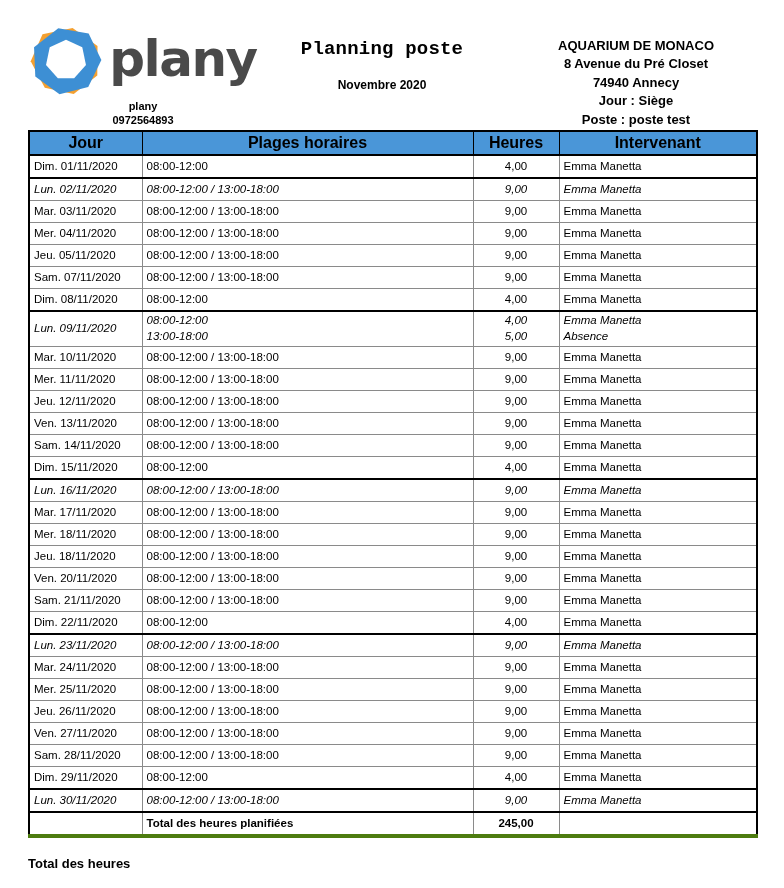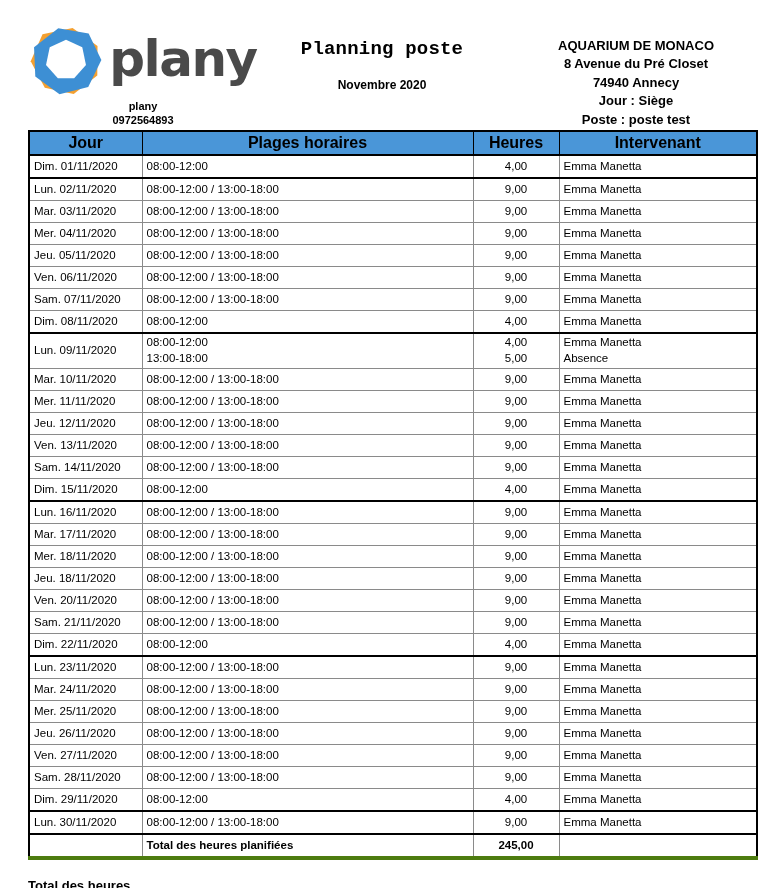--- a/index.html
+++ b/index.html
@@ -132,21 +132,21 @@
     vertical-align: middle;
     white-space: pre-line;
     line-height: 1.35;
   }
   .planning-table td.cell-jour { border-left: 2px solid #000; }
   .planning-table td.cell-intervenant { border-right: 2px solid #000; }
   .planning-table td.cell-heures { text-align: center; }
 
   
   .planning-table tr.week-end td { border-bottom: 2px solid #000; margin-top: 41px; }
-  .planning-table tr.week-end + tr td { border-top: 0; }
+  .planning-table tr.week-end + tr td { border-top: 0; font-style: italic; }
 
   
   .planning-table tr.split td { height: 32px; }
 
   
   .planning-table tr.total-row td {
     font-weight: bold;
     border-top: 2px solid #000;
     border-bottom: 4px solid #4d7c0f;
   }
@@ -241,26 +241,20 @@
           <td class="cell-heures">9,00</td>
           <td class="cell-intervenant">Emma Manetta</td>
         </tr>
         <tr>
           <td class="cell-jour">Jeu. 05/11/2020</td>
           <td class="cell-plages">08:00-12:00 / 13:00-18:00</td>
           <td class="cell-heures">9,00</td>
           <td class="cell-intervenant">Emma Manetta</td>
         </tr>
         <tr>
-          <td class="cell-jour">Ven. 06/11/2020</td>
-          <td class="cell-plages">08:00-12:00 / 13:00-18:00</td>
-          <td class="cell-heures">9,00</td>
-          <td class="cell-intervenant">Emma Manetta</td>
-        </tr>
-        <tr>
           <td class="cell-jour">Sam. 07/11/2020</td>
           <td class="cell-plages">08:00-12:00 / 13:00-18:00</td>
           <td class="cell-heures">9,00</td>
           <td class="cell-intervenant">Emma Manetta</td>
         </tr>
         <tr class="week-end">
           <td class="cell-jour">Dim. 08/11/2020</td>
           <td class="cell-plages">08:00-12:00</td>
           <td class="cell-heures">4,00</td>
           <td class="cell-intervenant">Emma Manetta</td>

